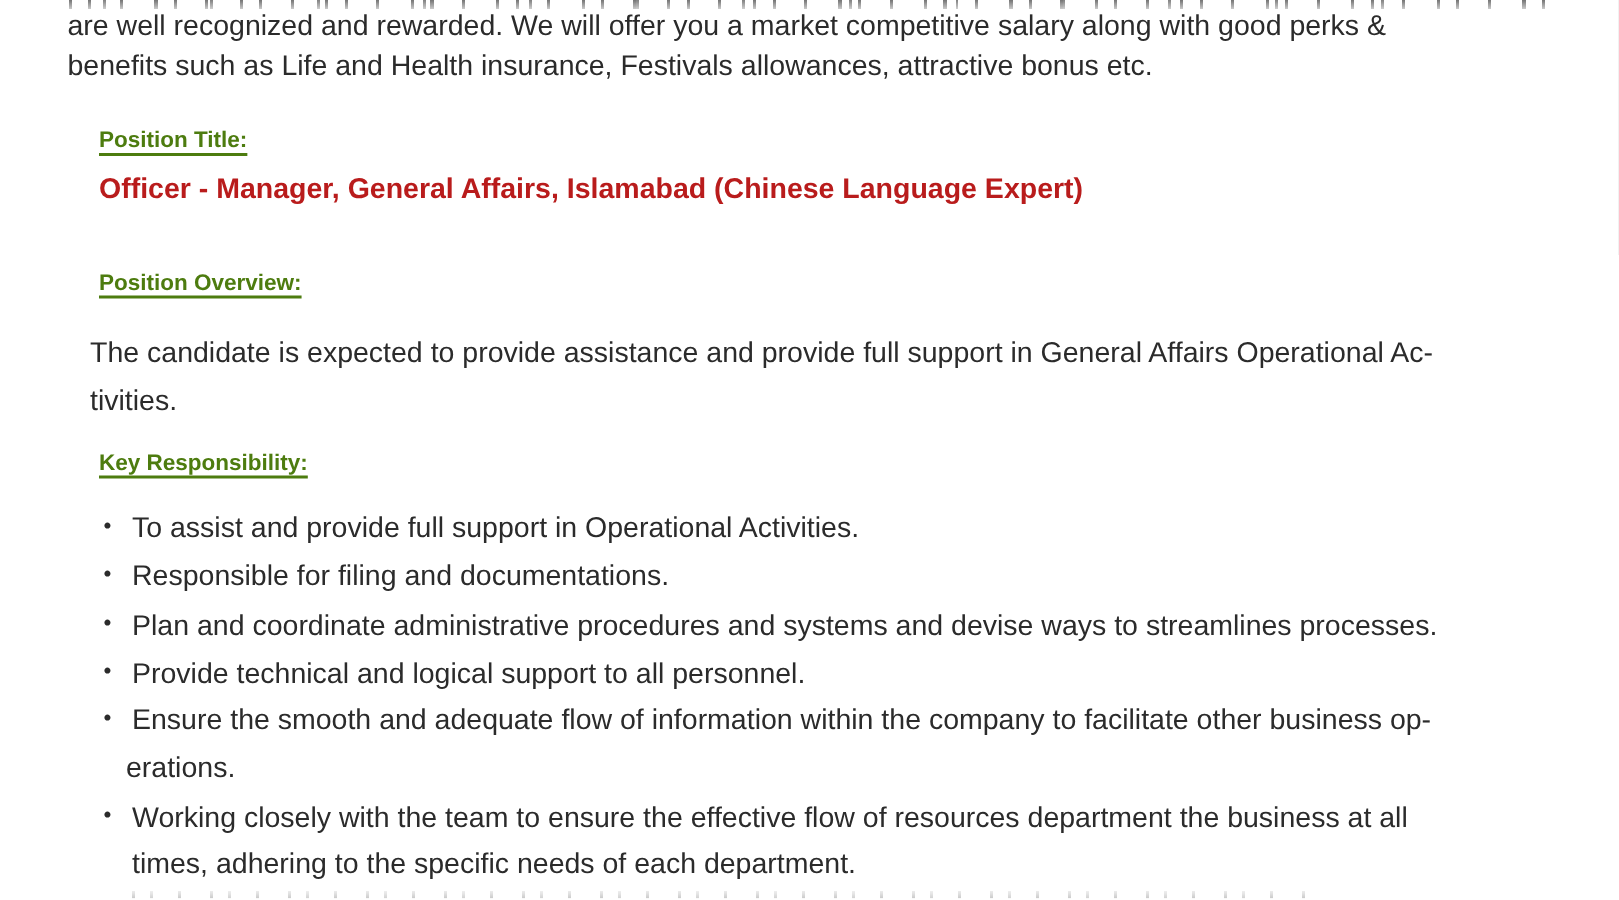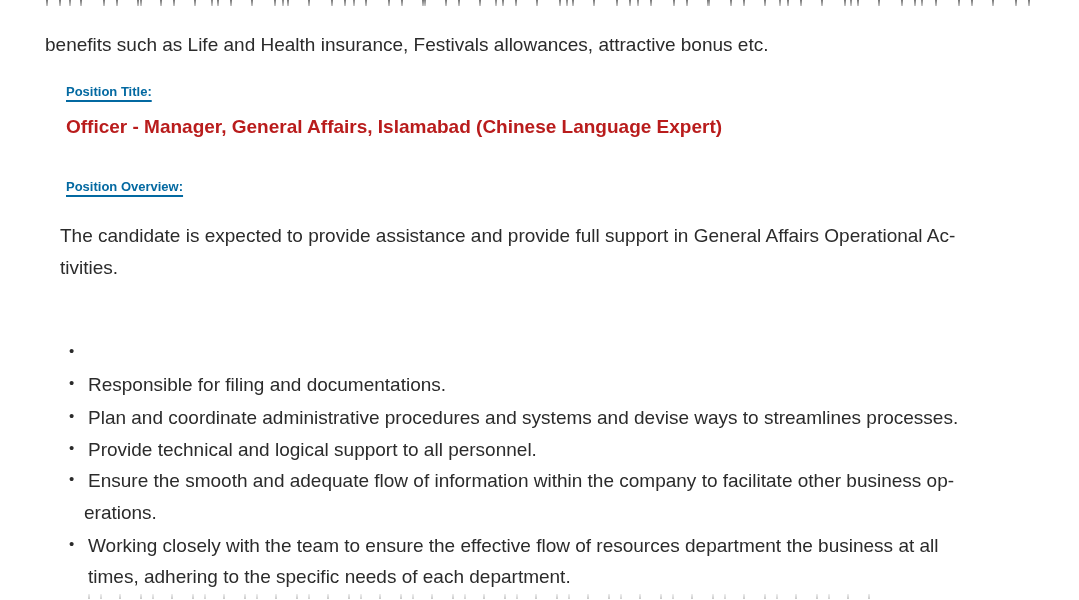--- a/index.html
+++ b/index.html
@@ -10,21 +10,21 @@
     overflow:hidden;
     font-family:"Liberation Sans","DejaVu Sans",sans-serif;
     color:#2b2b2b;
     font-size:19px;
     line-height:1.3;
   }
   .line{position:absolute;white-space:nowrap;}
   .stretch{white-space:nowrap;}
   .bold{font-weight:700;color:#b91c1c;}
   .heading{
-    font-weight:700;color:#0369a1;font-size:13px;
+    font-weight:700;color:#4d7c0f;font-size:15px;
     text-decoration:underline;
     text-decoration-thickness:2px;
     text-underline-offset:4px;
   }
   .bullet-marker{position:absolute;font-size:15px;color:#2b2b2b;}
   
   .clip-sliver{position:absolute;opacity:.8;}
   .clip-top{
     left:46px;top:0;width:988px;height:6px;opacity:.85;
     background:
@@ -59,31 +59,34 @@
   #m5{left:69px;top:469px;} #b5a{left:88px;top:469px;width:919px;} #b5b{left:84px;top:501px;}
   #m6{left:69px;top:534px;} #b6a{left:88px;top:534px;width:902px;} #b6b{left:88px;top:565px;}
 </style>
 </head>
 <body>
 
 <div class="page">
 
   <div class="clip-sliver clip-top"></div>
 
+  <div id="intro1" class="line stretch">are well recognized and rewarded. We will offer you a market competitive salary along with good perks &amp;</div>
   <div id="intro2" class="line">benefits such as Life and Health insurance, Festivals allowances, attractive bonus etc.</div>
 
   <div id="h-title" class="line heading">Position Title:</div>
   <div id="v-title" class="line bold">Officer - Manager, General Affairs, Islamabad (Chinese Language Expert)</div>
 
   <div id="h-overview" class="line heading">Position Overview:</div>
   <div id="ov1" class="line stretch">The candidate is expected to provide assistance and provide full support in General Affairs Operational Ac-</div>
   <div id="ov2" class="line">tivities.</div>
 
+  <div id="h-key" class="line heading">Key Responsibility:</div>
 
   <span id="m1" class="bullet-marker">•</span>
+  <div id="b1" class="line">To assist and provide full support in Operational Activities.</div>
 
   <span id="m2" class="bullet-marker">•</span>
   <div id="b2" class="line">Responsible for filing and documentations.</div>
 
   <span id="m3" class="bullet-marker">•</span>
   <div id="b3" class="line">Plan and coordinate administrative procedures and systems and devise ways to streamlines processes.</div>
 
   <span id="m4" class="bullet-marker">•</span>
   <div id="b4" class="line">Provide technical and logical support to all personnel.</div>
 

